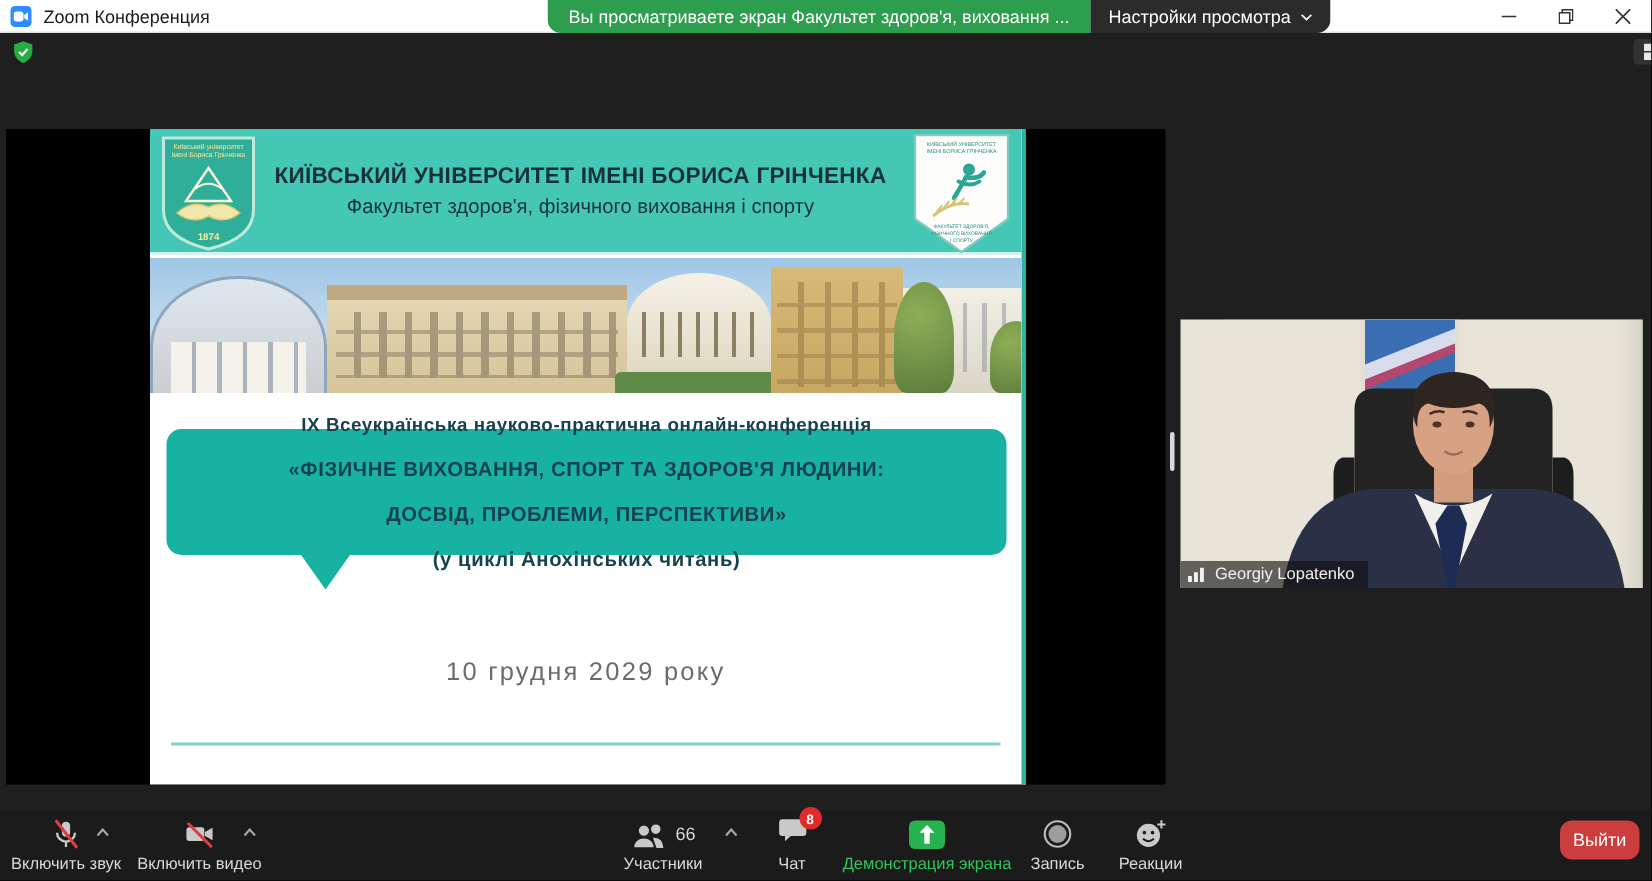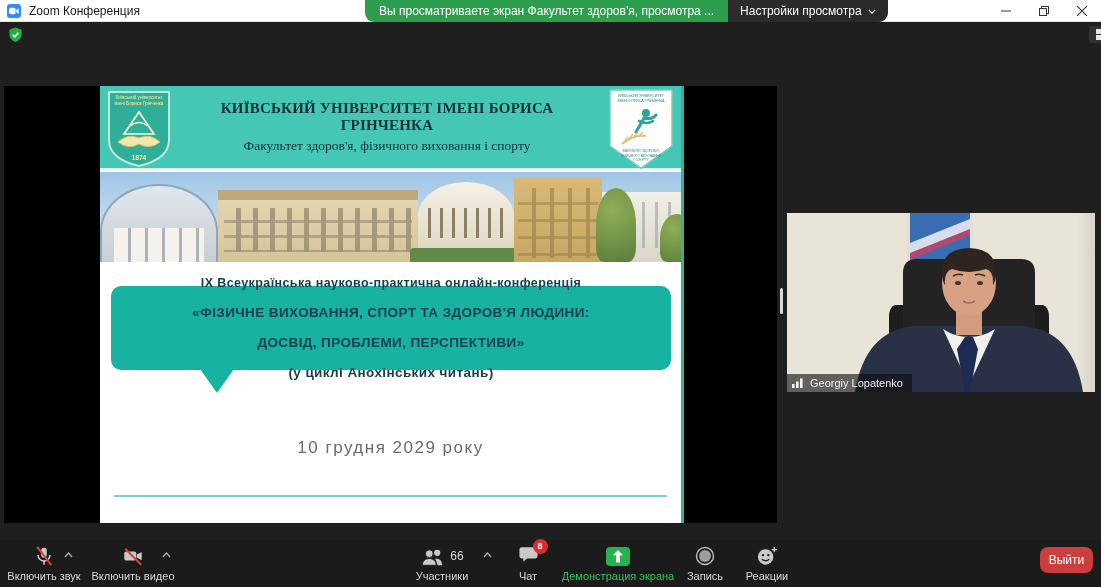--- a/index.html
+++ b/index.html
@@ -19,21 +19,21 @@
   .caret-down{width:8px;height:5px;display:inline-block;}
   .win-controls{position:absolute;right:0;top:0;height:22px;display:flex;}
   .win-btn{width:38px;height:22px;display:flex;align-items:center;justify-content:center;}
   
   .security-shield{position:absolute;left:8px;top:27px;width:15px;height:16px;}
   .view-btn{position:absolute;left:1051px;top:26px;height:17px;background:#323232;border-radius:3px;color:#e8e8e8;font-size:11px;display:flex;align-items:center;gap:4px;padding:0 7px;margin-left:38px;}
   
   .screenshare{position:absolute;left:4px;top:86px;width:773px;height:437px;background:#000;}
   .slide{position:absolute;left:96px;top:0;width:584px;height:437px;background:#ffffff;border-right:3px solid #2bb3a3;overflow:hidden;}
   .slide-header{position:absolute;left:0;top:0;width:100%;height:84px;background:#45c7b5;border-bottom:2px solid #d8f2ec;}
-  .header-text{position:absolute;left:75px;right:82px;top:0;height:100%;display:flex;flex-direction:column;align-items:center;justify-content:center;text-align:center;font-family:Liberation Serif, serif;}
+  .header-text{position:absolute;left:75px;right:82px;top:0;height:100%;display:flex;flex-direction:column;align-items:center;justify-content:center;text-align:center;}
   .uni-name{font-size:15px;font-weight:bold;color:#17313a;letter-spacing:.2px;}
   .fac-name{font-size:13.5px;color:#17313a;margin-top:4px;}
   .logo-left{position:absolute;left:6px;top:4px;width:66px;height:78px;}
   .logo-right{position:absolute;right:5px;top:2px;width:70px;height:82px;}
   
   .photo-strip{position:absolute;left:0;top:86px;width:100%;height:90px;background:linear-gradient(#9fc6e6,#cde0ef 70%,#b9cfa8);overflow:hidden;}
   .bld{position:absolute;bottom:0;}
   .bld-entrance{left:0;width:118px;height:78px;background:linear-gradient(#dfe7ee,#c9ced2);border-top-left-radius:60px 48px;border-top-right-radius:60px 48px;border:2px solid #8ea6bd;border-bottom:none;}
   .bld-entrance:before{content:"";position:absolute;left:12px;bottom:0;width:90px;height:34px;background:repeating-linear-gradient(90deg,#f4f2ea 0 14px,#aab4ba 14px 17px);}
   .bld-classic{left:118px;width:200px;height:72px;background:linear-gradient(#e5d8b4,#d6c49a);box-shadow:inset 0 10px 0 #bfa87f;}
@@ -81,21 +81,21 @@
   <div class="titlebar">
     <span class="zoom-app-icon">
       <svg width="10" height="8" viewBox="0 0 12 9">
           <rect x="0" y="0.5" width="8" height="8" rx="2.4" fill="#fff"></rect>
           <path d="M8.6 3.2 L11.6 1.3 V7.7 L8.6 5.8 Z" fill="#fff"></path>
         </svg>
     </span>
     <span class="app-title">Zoom Конференция</span>
 
     <div class="share-banner">
-      <div class="green">Вы просматриваете экран Факультет здоров'я, просмотра ...</div>
+      <div class="green">Вы просматриваете экран Факультет здоров'я, виховання ...</div>
       <div class="dark-btn">
         <span>Настройки просмотра</span>
         <svg class="caret-down" viewBox="0 0 10 6">
             <polyline points="1,1 5,5 9,1" fill="none" stroke="#ffffff" stroke-width="1.4"></polyline>
           </svg>
       </div>
     </div>
 
     <div class="win-controls">
       <div class="win-btn">

